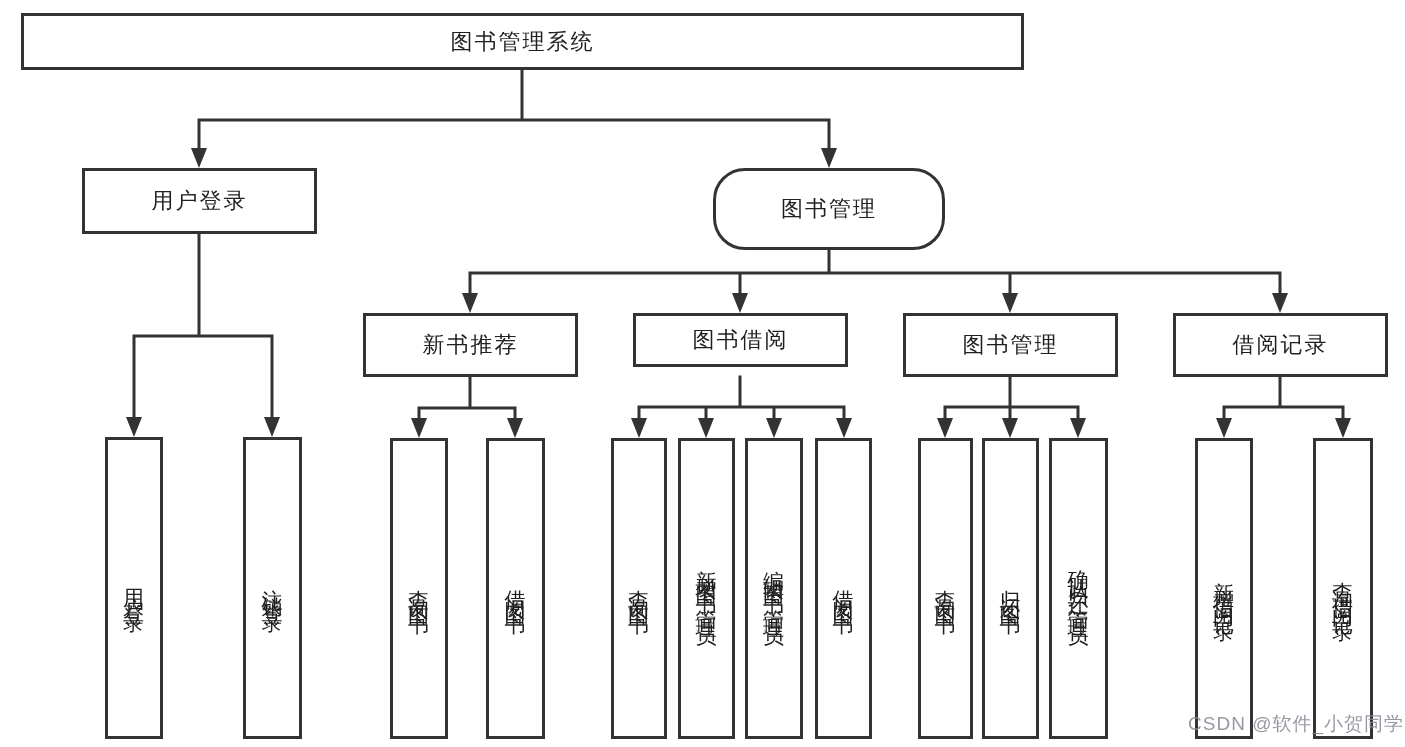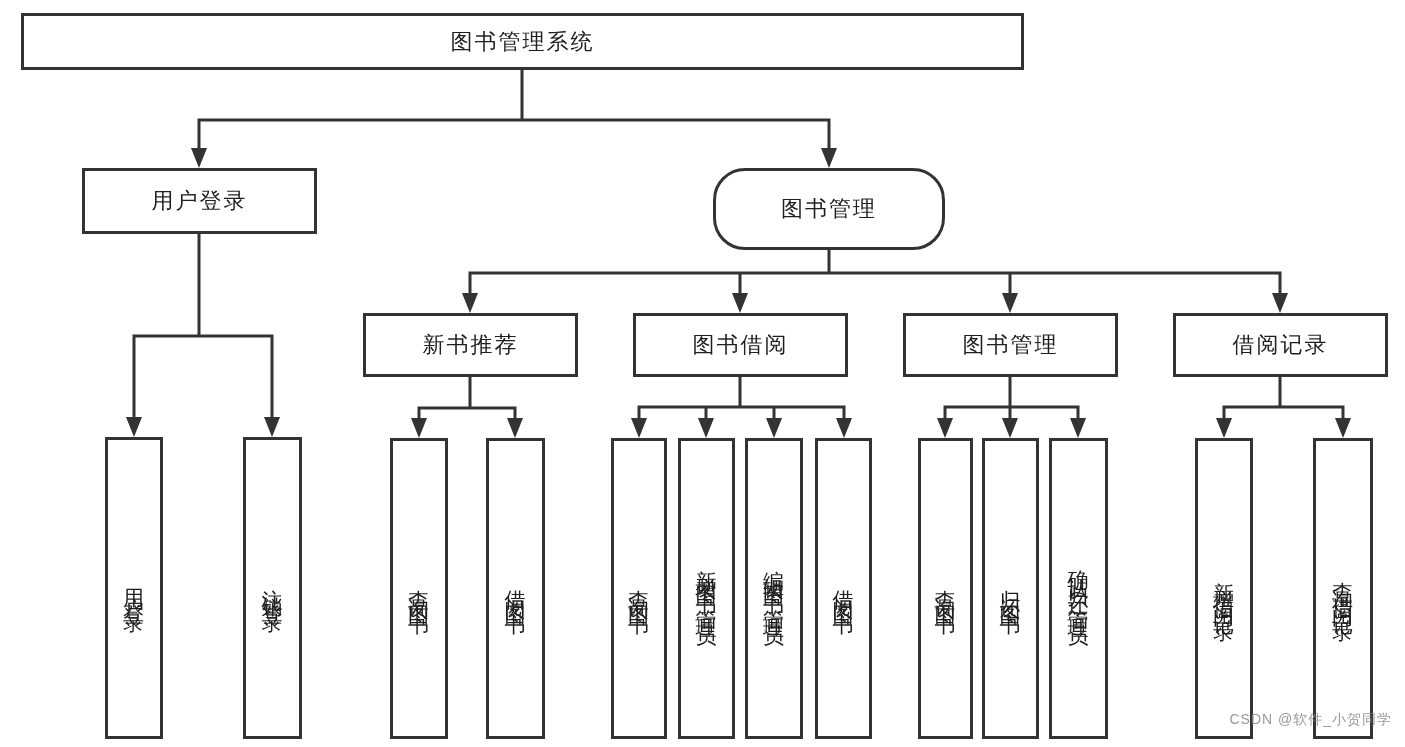--- a/index.html
+++ b/index.html
@@ -38,41 +38,41 @@
     text-orientation: mixed;
     font-size: 21px;
     line-height: 1;
     letter-spacing: 8px;
   }
   
   #n-root      { left: 21px;   top: 13px;  width: 1003px; height: 57px; }
   #n-l2-0      { left: 82px;   top: 168px; width: 235px;  height: 66px; }
   #n-l2-1      { left: 713px;  top: 168px; width: 232px;  height: 82px; border-radius: 32px; }
   #n-l3-0      { left: 363px;  top: 313px; width: 215px;  height: 64px; text-align: right; }
-  #n-l3-1      { left: 633px;  top: 313px; width: 215px;  height: 64px; }
+  #n-l3-1      { left: 633px;  top: 313px; width: 215px;  height: 54px; }
   #n-l3-2     { left: 903px;  top: 313px; width: 215px;  height: 64px; }
   #n-l3-3     { left: 1173px; top: 313px; width: 215px;  height: 64px; }
   #n-ul-0      { left: 105px;  top: 437px; width: 58px;   height: 302px; }
   #n-ul-1      { left: 243px;  top: 437px; width: 59px;   height: 302px; }
   #n-nb-0      { left: 390px;  top: 438px; width: 58px;   height: 301px; }
   #n-nb-1      { left: 486px;  top: 438px; width: 59px;   height: 301px; }
   #n-bb-0      { left: 611px;  top: 438px; width: 56px;   height: 301px; }
   #n-bb-1      { left: 678px;  top: 438px; width: 57px;   height: 301px; }
   #n-bb-2      { left: 745px;  top: 438px; width: 58px;   height: 301px; }
   #n-bb-3      { left: 815px;  top: 438px; width: 57px;   height: 301px; }
   #n-cb-0      { left: 918px;  top: 438px; width: 55px;   height: 301px; }
   #n-cb-1      { left: 982px;  top: 438px; width: 57px;   height: 301px; }
   #n-cb-2      { left: 1049px; top: 438px; width: 59px;   height: 301px; }
   #n-br-0      { left: 1195px; top: 438px; width: 58px;   height: 301px; }
   #n-br-1      { left: 1313px; top: 438px; width: 60px;   height: 301px; }
   .watermark {
     position: absolute;
-    right: 13px;
+    right: 1px;
     top: 711px;
-    font-size: 14px;
+    font-size: 19px;
     letter-spacing: 1px;
     color: rgba(134, 134, 146, 0.85);
     white-space: nowrap;
     z-index: 5;
   }
 </style>
 </head>
 <body>
 
 <div class="stage">

